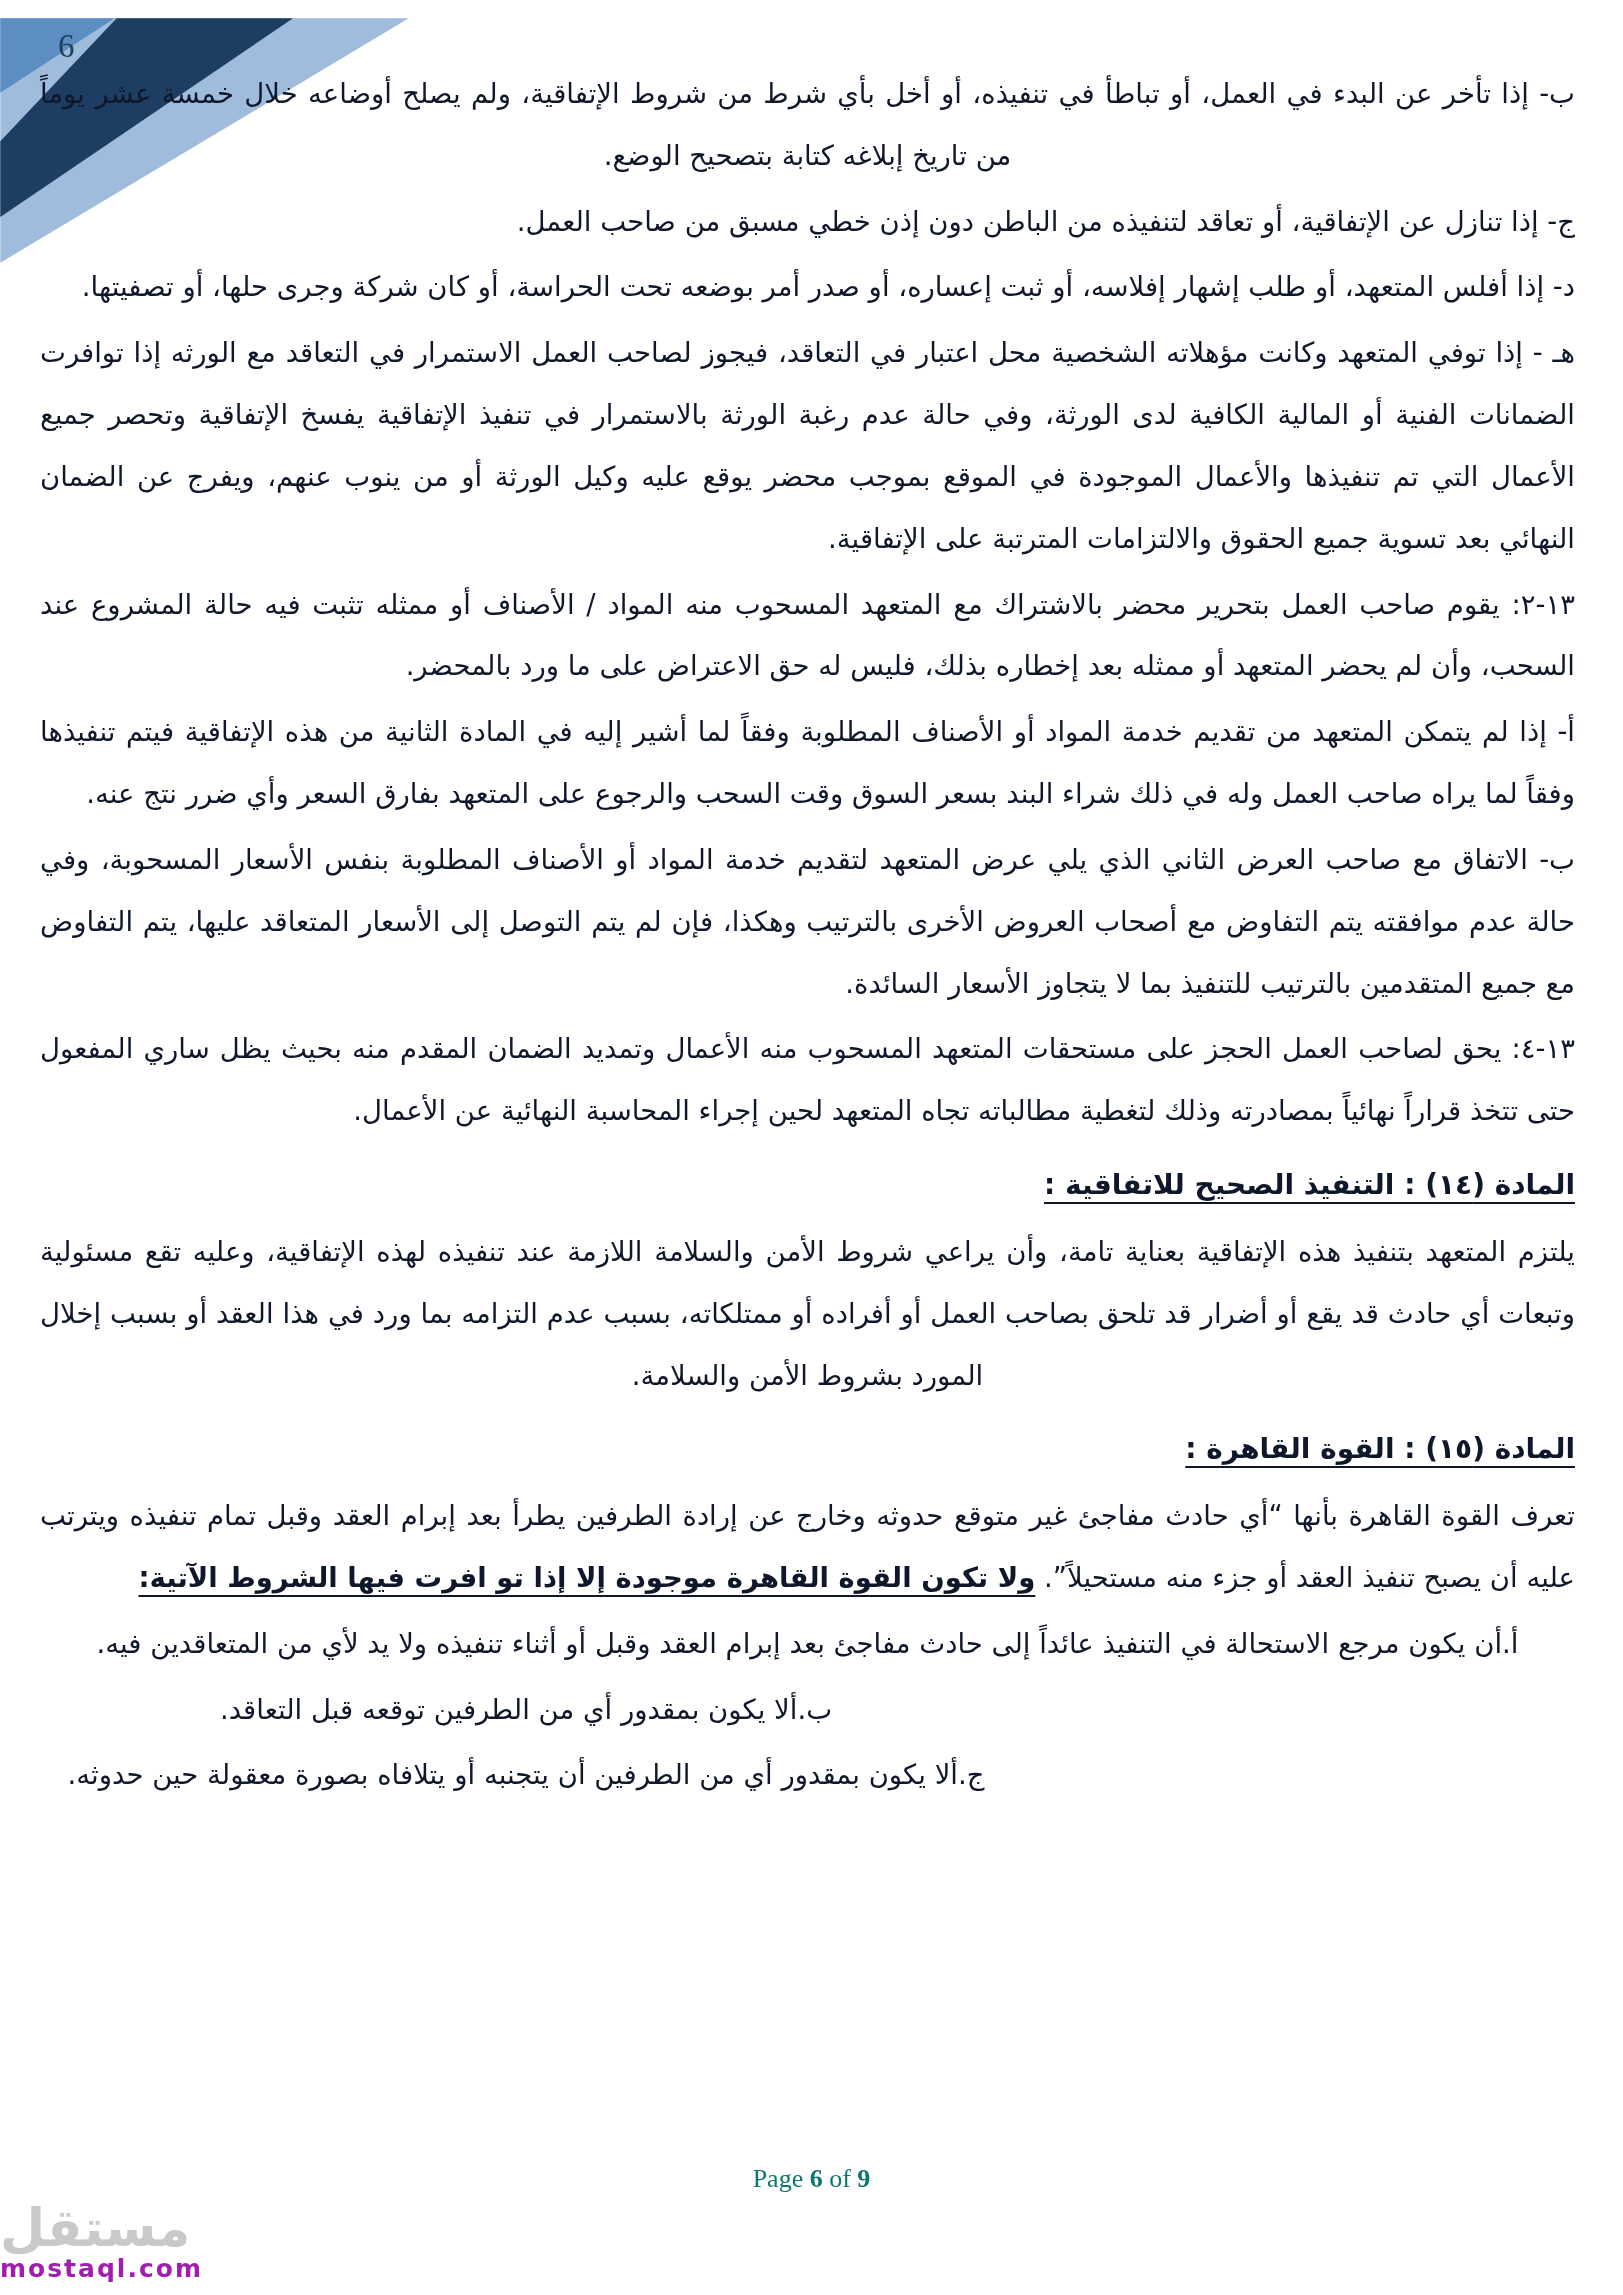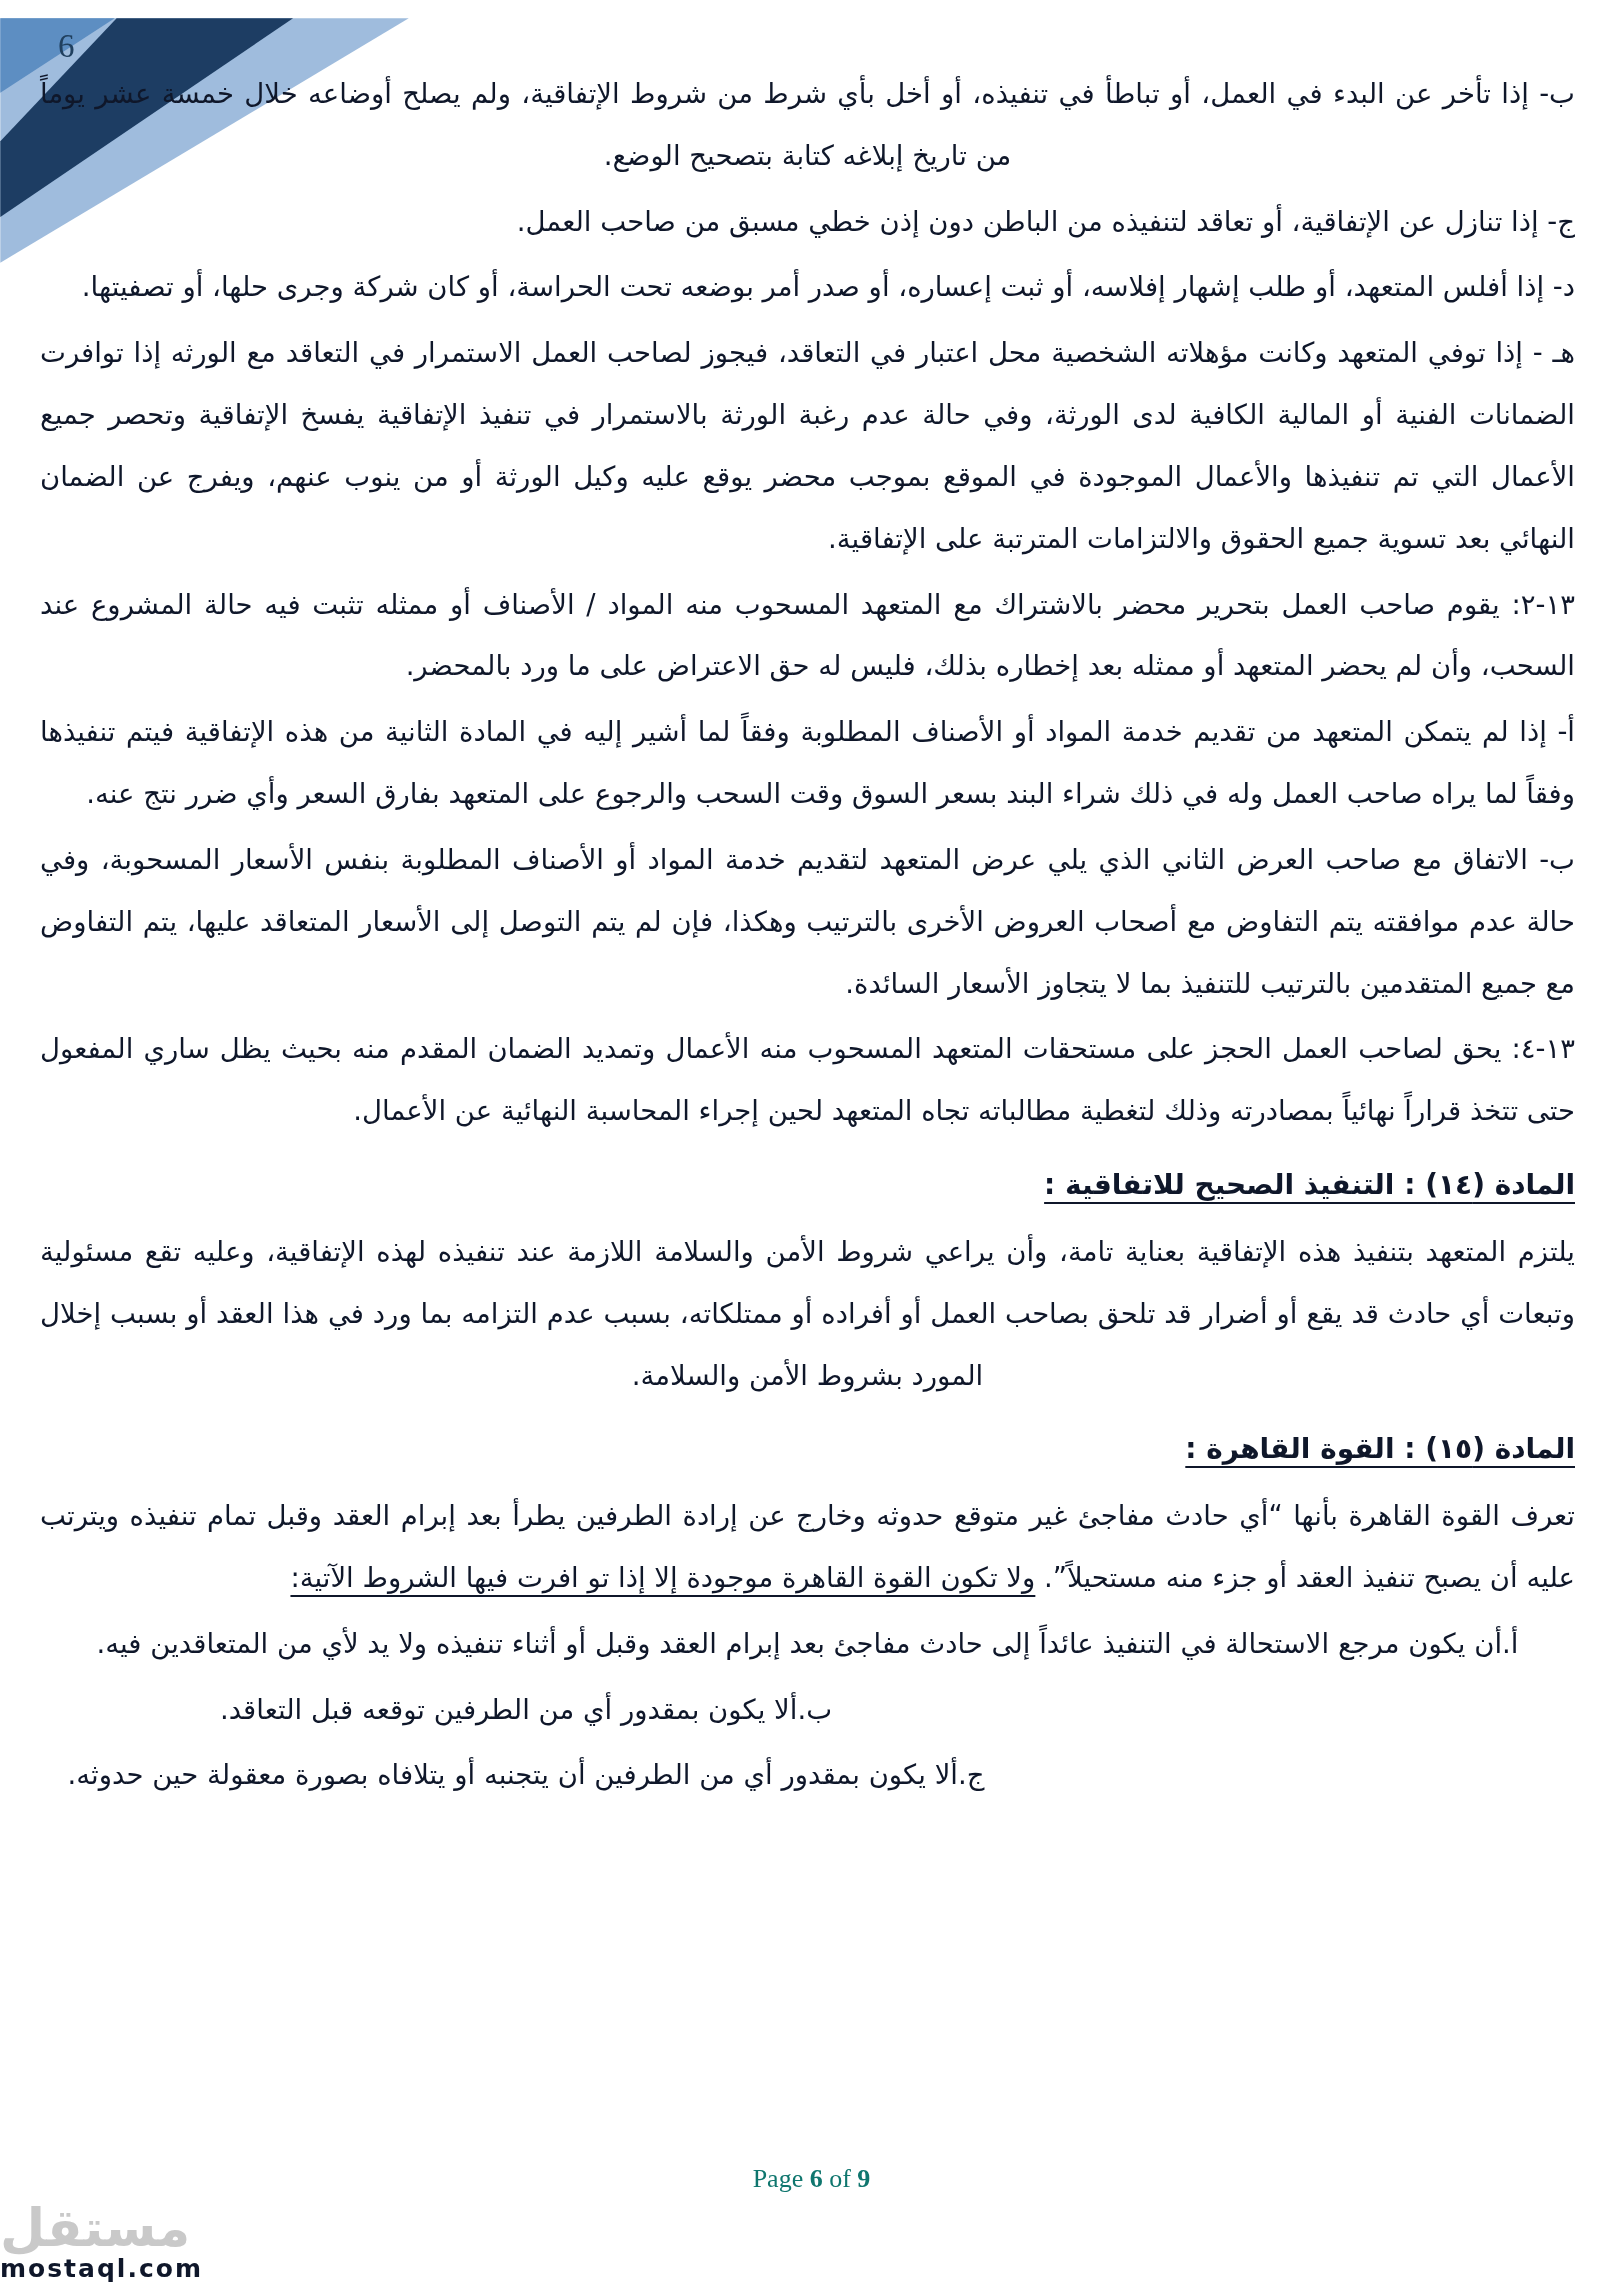--- a/index.html
+++ b/index.html
@@ -55,21 +55,21 @@
   }
   .heading {
     margin: 10.5px 0 5.2px 0;
     font-size: 28px;
     font-weight: bold;
     text-decoration: underline;
     text-underline-offset: 7.9px;
     text-align: right;
   }
   .bold-underline {
-    font-weight: normal;
+    font-weight: bold;
     text-decoration: underline;
     text-underline-offset: 7.9px;
   }
   
   .footer {
     position: absolute;
     bottom: 101px;
     left: 0;
     width: 100%;
     text-align: center;
@@ -91,21 +91,21 @@
   .watermark-brand {
     direction: rtl;
     font-size: 52px;
     font-weight: bold;
     line-height: 1.0;
     color: #c9c9c9;
   }
   .watermark-domain {
     font-size: 25px;
     letter-spacing: 2px;
-    color: #0f172a;
+    color: #a21caf;
     font-weight: bold;
   }
 </style>
 </head>
 <body>
 
 <div class="page">
 
   <div class="corner">
     <svg width="445" height="281" viewBox="0 0 680 430">

